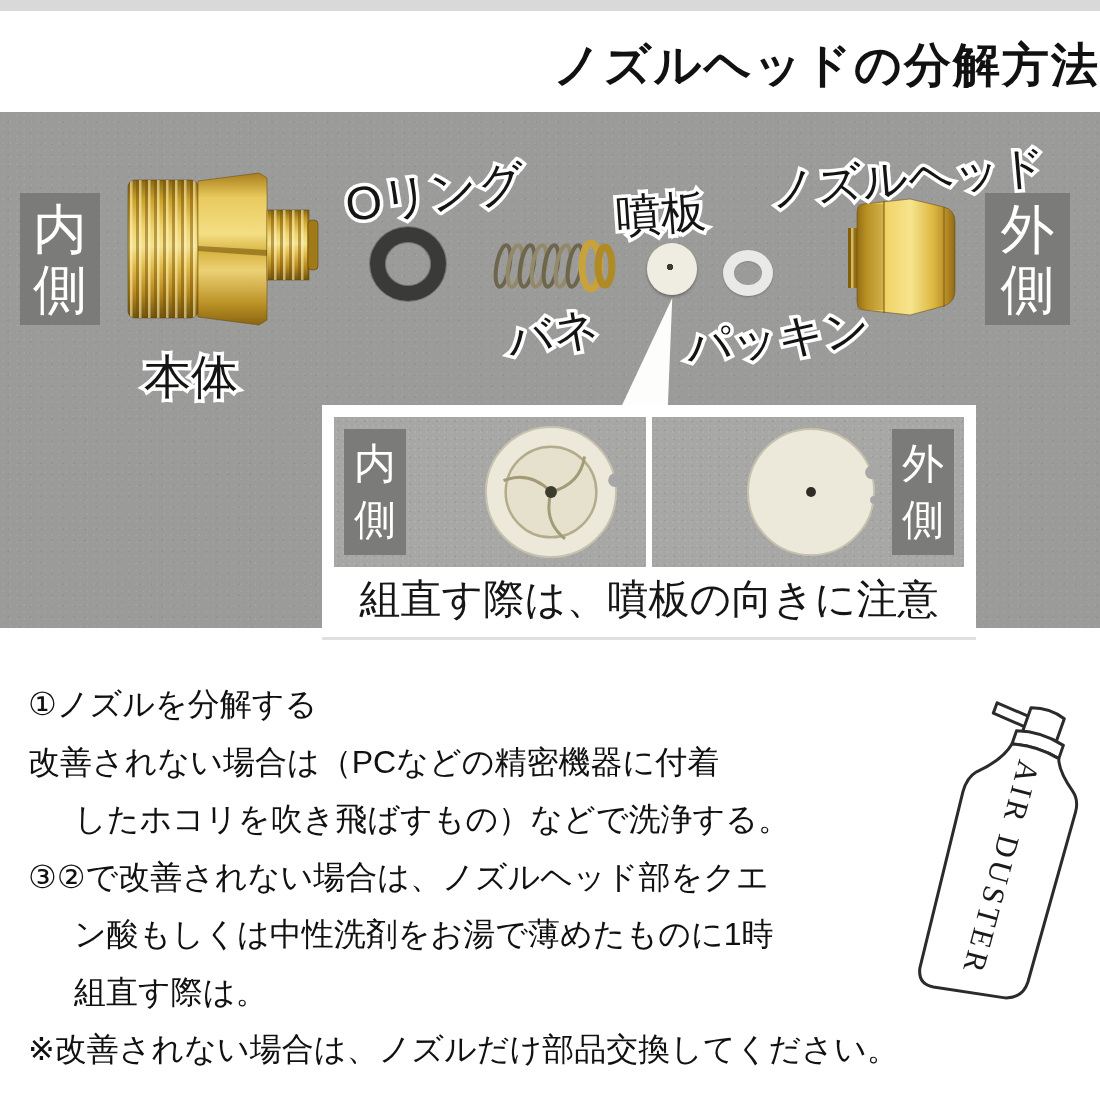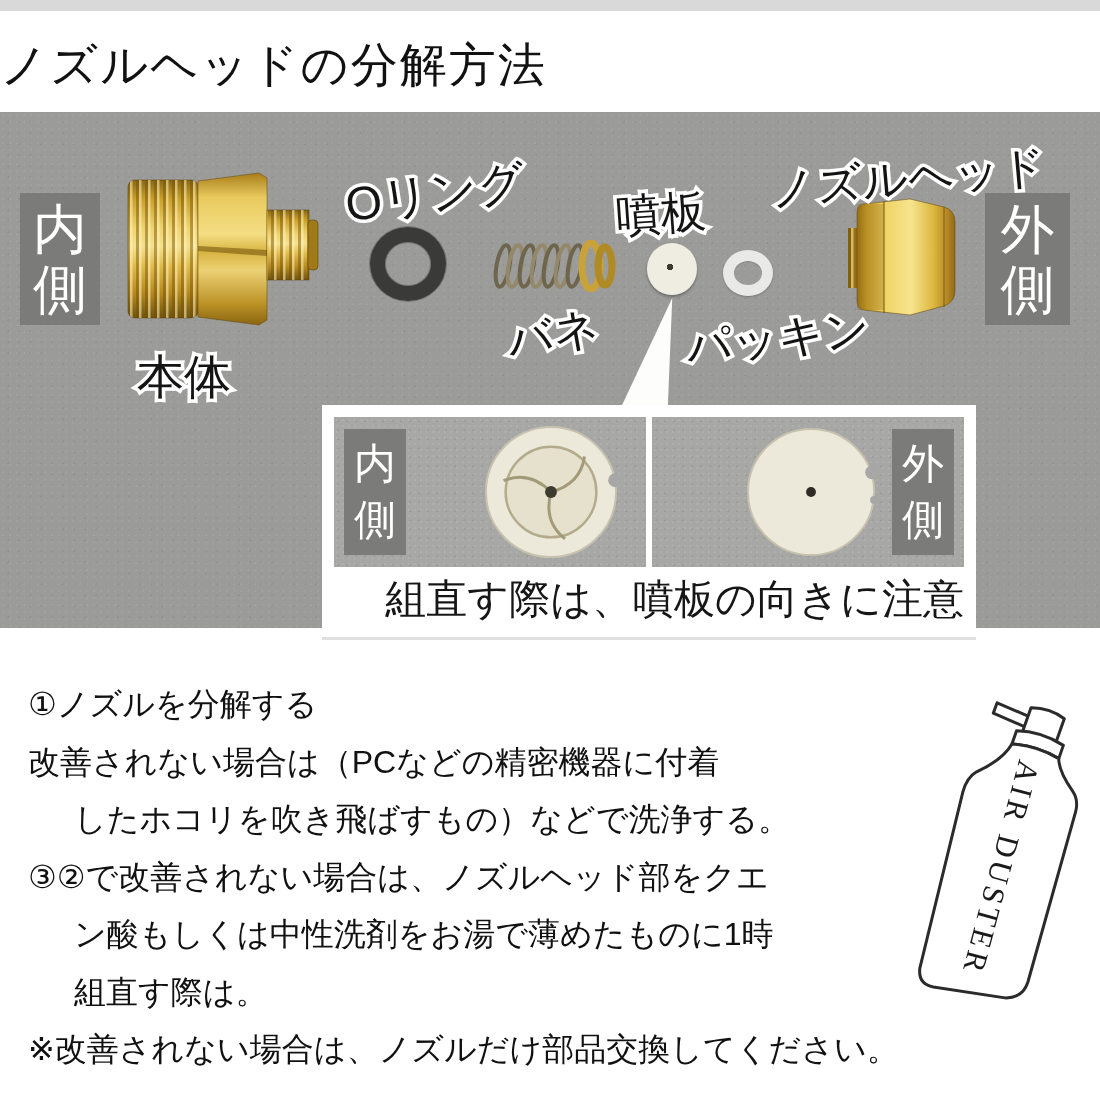--- a/index.html
+++ b/index.html
@@ -5,22 +5,22 @@
   html,body{margin:0;padding:0;}
   body{
     width:1100px;height:1100px;background:#ffffff;position:relative;overflow:hidden;
     font-family:"Liberation Sans","DejaVu Sans",sans-serif;color:#111;
   }
   .abs{position:absolute;}
 
   
   #top-bar{left:0;top:0;width:1100px;height:11px;background:#d9d9d9;}
   #page-title{
-    left:0;top:30px;width:1100px;height:70px;text-align:left;
-    font-size:47px;font-weight:400;letter-spacing:2px;line-height:70px;color:#111;
+    left:0;top:30px;width:1100px;height:70px;text-align:right;
+    font-size:47px;font-weight:700;letter-spacing:2px;line-height:70px;color:#111;
   }
 
   
   #photo{
     left:0;top:112px;width:1100px;height:516px;background:#9b9b99;
     background-image:
       radial-gradient(rgba(255,255,255,0.07) 1px, transparent 1px),
       radial-gradient(rgba(0,0,0,0.06) 1px, transparent 1px);
     background-size:7px 7px,11px 11px;background-position:0 0,3px 5px;
   }
@@ -64,21 +64,21 @@
     background-image:radial-gradient(rgba(255,255,255,0.08) 1px, transparent 1px),
                      radial-gradient(rgba(0,0,0,0.07) 1px, transparent 1px);
     background-size:6px 6px,9px 9px;
   }
   .inset-side-box{
     position:absolute;top:12px;width:62px;height:126px;background:#7b7b79;color:#fff;
     text-align:center;font-size:42px;line-height:56px;font-weight:500;
     word-break:break-all;box-sizing:border-box;padding-top:7px;
   }
   #inset-caption{
-    width:630px;height:62px;text-align:right;font-size:41px;line-height:64px;color:#161616;
+    width:630px;height:62px;text-align:center;font-size:41px;line-height:64px;color:#161616;
   }
 
   
   #instructions{left:0;top:676px;width:1070px;padding-left:28px;}
   #instructions .line{font-size:32px;line-height:57.5px;color:#111;white-space:nowrap;}
   #instructions .indent{padding-left:46px;}
 
   
   #air-duster{left:930px;top:700px;width:150px;height:310px;transform:rotate(15deg);}
 </style>
@@ -159,21 +159,21 @@
       </linearGradient>
     </defs>
     <rect x="0" y="30" width="10" height="60" fill="#96700f"></rect>
     <rect x="0" y="30" width="10" height="60" fill="url(#threads)"></rect>
     <path d="M16,6 L62,1 L96,9 Q107,12 107,24 L107,93 Q107,104 96,108 L62,117 L16,112 Q9,111 9,103 L9,15 Q9,7 16,6 Z" fill="url(#brassH)" stroke="rgba(95,65,5,.5)"></path>
     <rect x="9" y="6" width="27" height="106" fill="rgba(120,82,10,0.22)"></rect>
     <line x1="36" y1="3" x2="36" y2="115" stroke="rgba(100,70,5,.45)" stroke-width="2"></line>
     <line x1="96" y1="9" x2="96" y2="109" stroke="rgba(100,70,5,.35)" stroke-width="2"></line>
   </svg>
 
-  <div class="abs part-label" style="left:137px;top:234px;font-size:47px;">本体</div>
+  <div class="abs part-label" style="left:144px;top:234px;font-size:47px;">本体</div>
   <div class="abs part-label" style="left:345px;top:50px;transform:rotate(-8deg);font-size:47px;">Oリング</div>
   <div class="abs part-label" style="left:507px;top:192px;transform:rotate(-10deg);">バネ</div>
   <div class="abs part-label" style="left:616px;top:72px;transform:rotate(-4deg);">噴板</div>
   <div class="abs part-label" style="left:686px;top:196px;transform:rotate(-6deg);">パッキン</div>
   <div class="abs part-label" style="left:770px;top:36px;transform:rotate(-5deg);">ノズルヘッド</div>
 
   <div id="pointer-wedge" class="abs"></div>
 
   <div id="inset" class="abs">
     <div class="inset-row">

